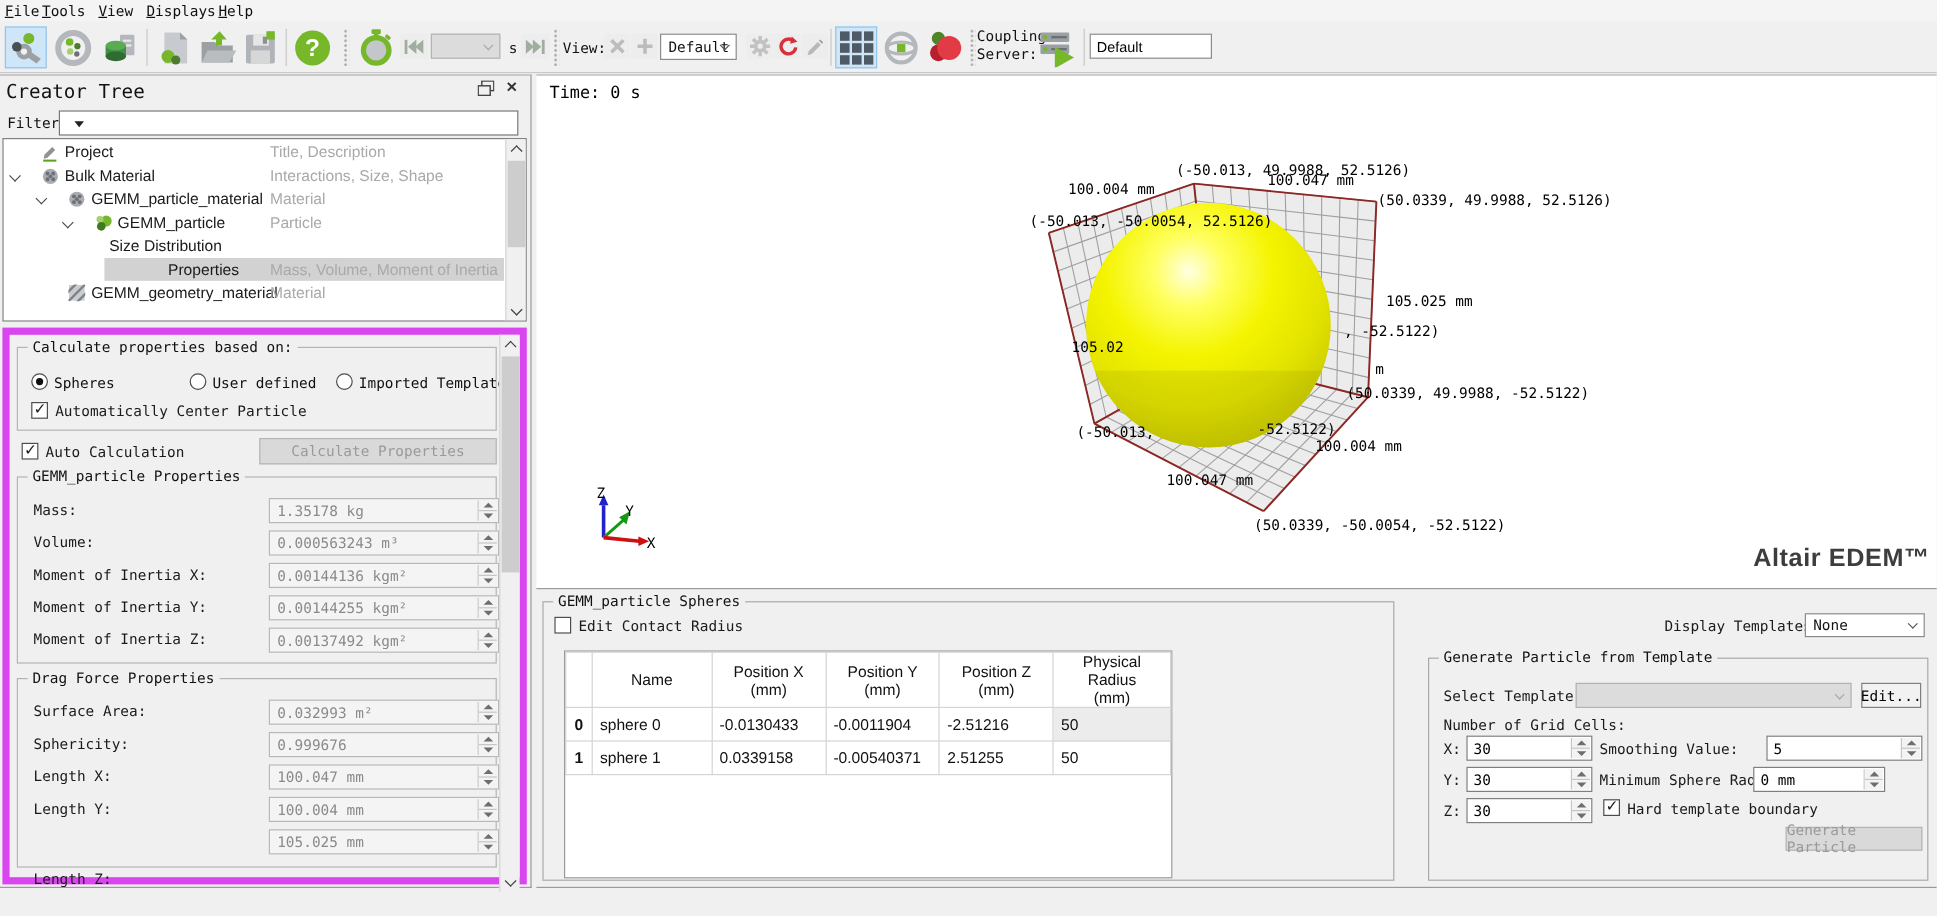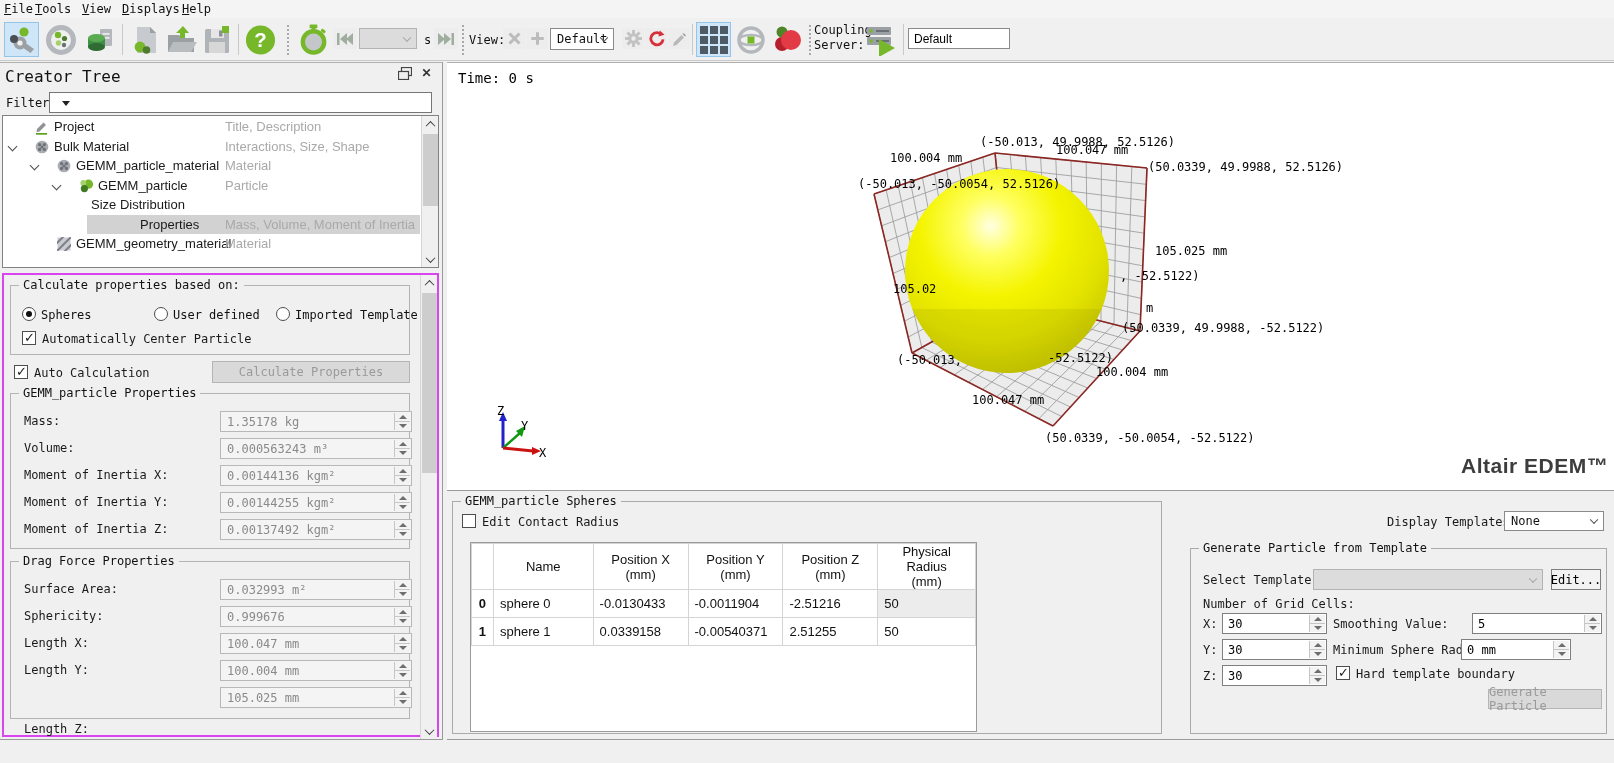--- a/index.html
+++ b/index.html
@@ -41,21 +41,21 @@
   .chev { position:absolute; top:6px; width:7px; height:7px; border-right:1.6px solid #4a4a4a; border-bottom:1.6px solid #4a4a4a; transform:rotate(45deg); }
   .ticon { position:absolute; top:3px; width:15px; height:14px; }
   .tlabel { position:absolute; top:2px; color:#1a1a1a; white-space:nowrap; }
   .tdesc  { position:absolute; left:222px; top:2px; color:#a9a9a9; white-space:nowrap; }
   .vscroll { position:absolute; right:0; top:0; bottom:0; width:17px; background:#f0f0f0; border-left:1px solid #d5d5d5; }
   .sbtn { position:absolute; left:1px; width:15px; height:16px; display:flex; align-items:center; justify-content:center; }
   .chev-u { width:7px; height:7px; border-left:1.6px solid #404040; border-top:1.6px solid #404040; transform:rotate(45deg) translate(1px,1px); }
   .chev-d { width:7px; height:7px; border-right:1.6px solid #404040; border-bottom:1.6px solid #404040; transform:rotate(45deg) translate(-1px,-1px); }
   .sthumb { position:absolute; left:1px; width:15px; background:#cdcdcd; }
 
-  #props { position:absolute; left:2px; top:210px; width:437px; height:464px; background:#f0f0f0; border:2px solid #d946ef; }
+  #props { position:absolute; left:2px; top:210px; width:437px; height:464px; background:#f0f0f0; border:6px solid #d946ef; }
   .groupbox { position:absolute; border:1px solid #b4b4b4; }
   .grouptitle { position:absolute; top:-8px; left:8px; background:#f0f0f0; padding:0 4px; font-size:12px; white-space:nowrap; }
   .radio { position:absolute; width:14px; height:14px; border:1px solid #4d4d4d; border-radius:50%; background:#fff; }
   .radio.sel::after { content:""; position:absolute; left:3px; top:3px; width:6px; height:6px; border-radius:50%; background:#101010; }
   .rlabel { position:absolute; font-size:12px; white-space:nowrap; }
   .cb { position:absolute; width:14px; height:14px; border:1px solid #4d4d4d; background:#fff; }
   .cb.checked::after { content:"✓"; position:absolute; left:1px; top:-2px; font:bold 13px "DejaVu Sans",sans-serif; color:#1a1a1a; }
   .plabel { position:absolute; left:20px; font-size:12px; color:#1a1a1a; white-space:nowrap; }
   .dfield { position:absolute; height:21px; background:#f4f4f4; border:1px solid #b8b8b8; color:#8a8a8a; font-size:12px; }
   .dfield .val { position:absolute; left:6px; top:3px; white-space:nowrap; }

